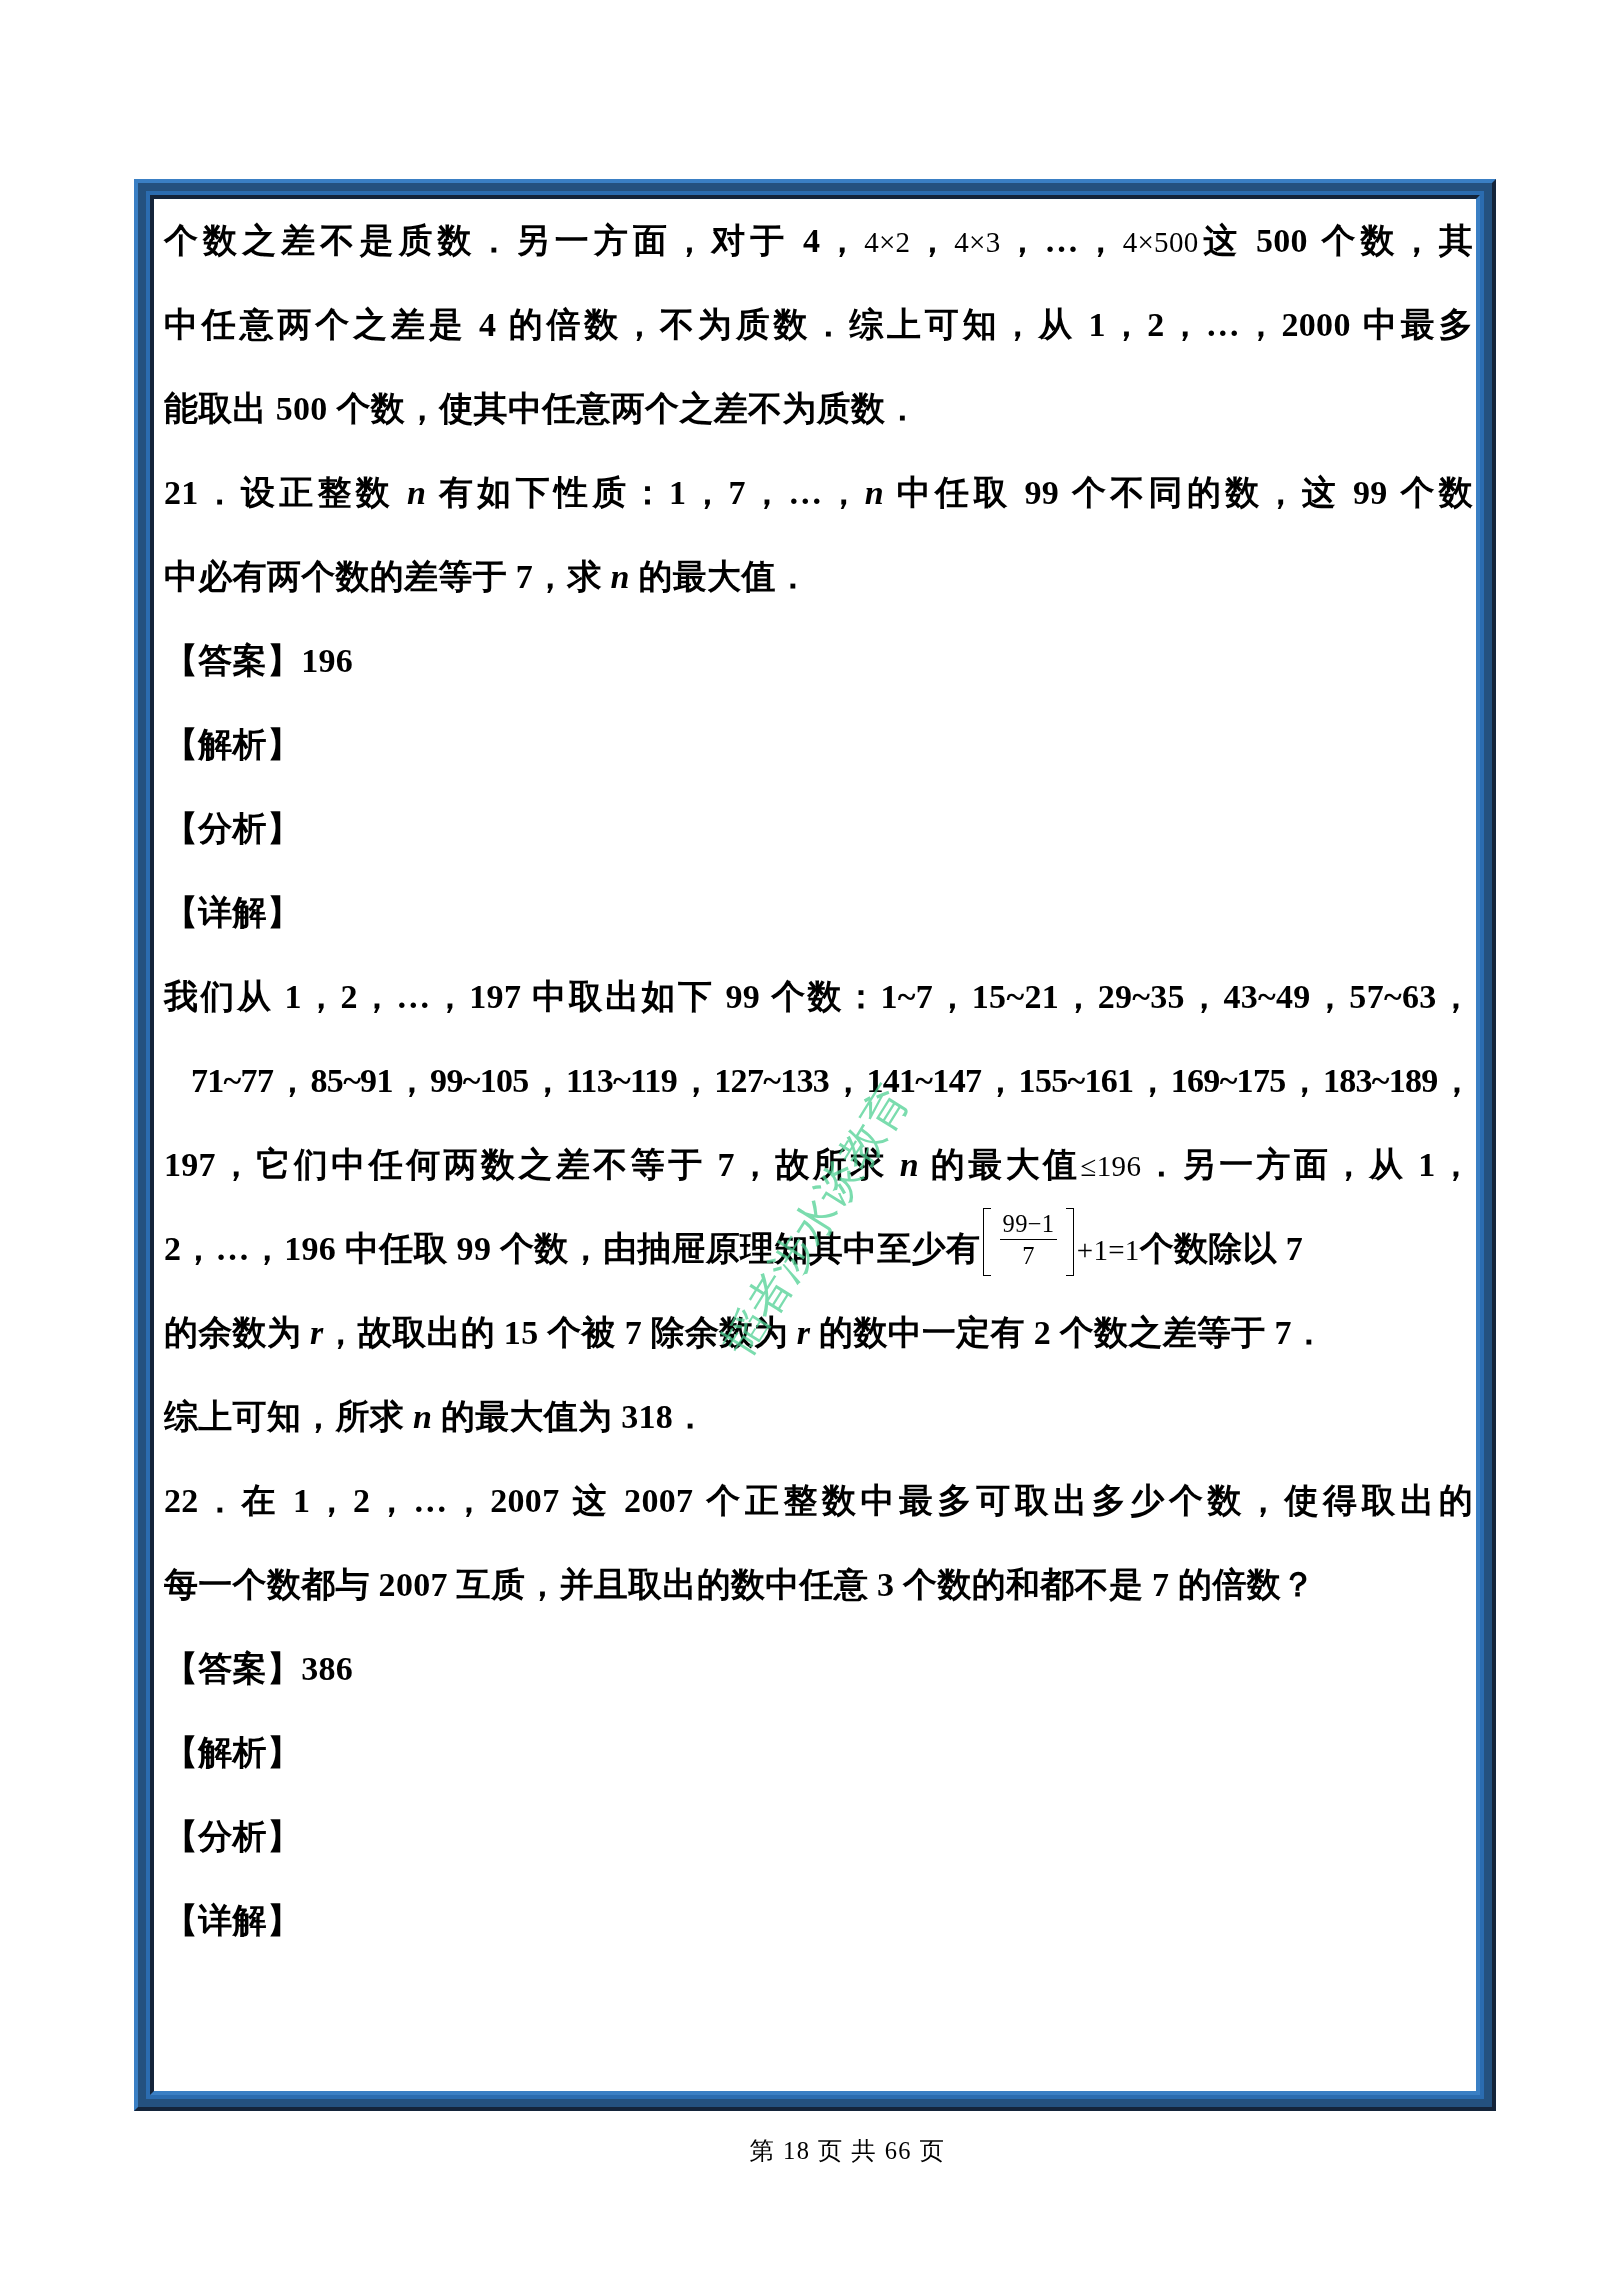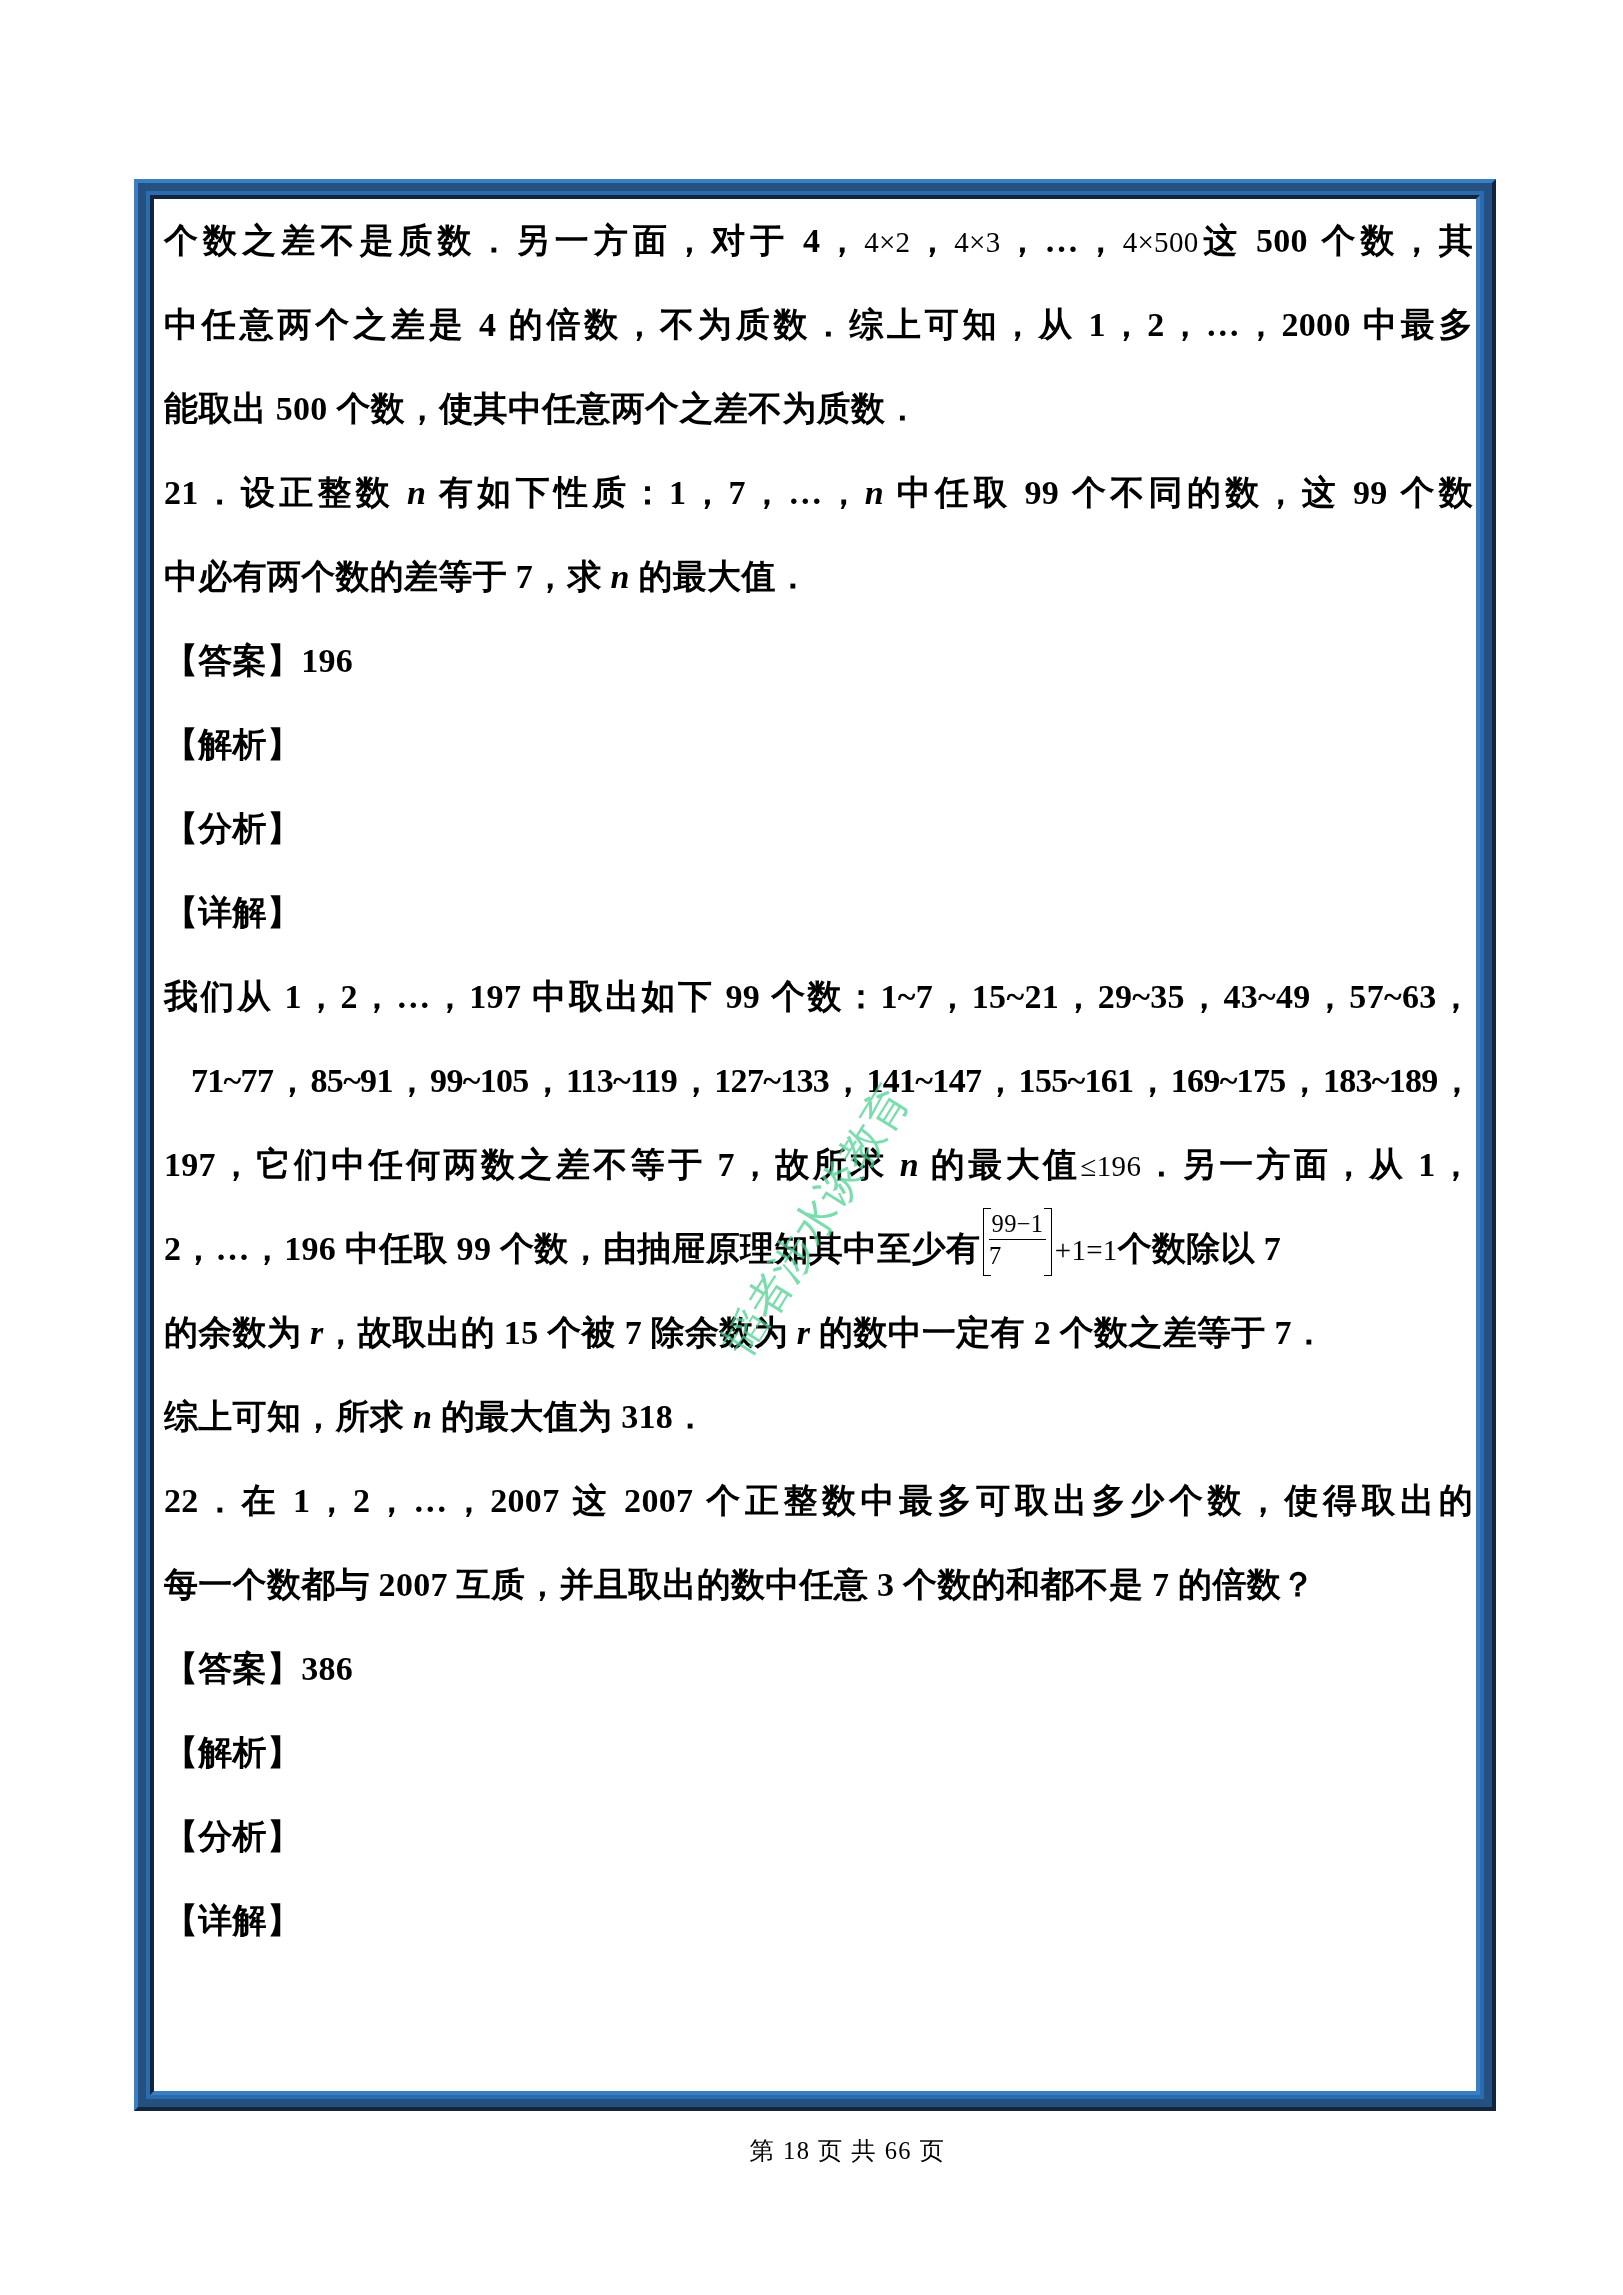--- a/index.html
+++ b/index.html
@@ -14,22 +14,22 @@
                  border-top:4.1px solid #14243a; border-left:4.1px solid #14243a;
                  border-right:4.1px solid #3a7fc4; border-bottom:4.1px solid #3a7fc4;
                  background:#ffffff; box-sizing:border-box; }
   .content { position:absolute; left:164px; top:217px; width:1309px; }
   .line { height:84px; line-height:48px; font-size:34px; font-weight:bold;
           white-space:nowrap; letter-spacing:0.3px; }
   .line.just { text-align:justify; text-align-last:justify; }
   .m { font-weight:normal; font-size:29px; font-family:"Liberation Serif",serif; }
   .i { font-style:italic; }
   .frac { display:inline-block; vertical-align:middle; position:relative; margin:0 2.7px;
-          border-left:1.4px solid #000; border-right:1.4px solid #000; padding:0 5px;
-          height:68px; line-height:31px; text-align:left; font-weight:normal;
+          border-left:1.4px solid #000; border-right:1.4px solid #000; padding:0 16px;
+          height:68px; line-height:31px; text-align:center; font-weight:normal;
           font-size:24.5px; margin-top:-20.5px; }
   .frac:before, .frac:after { content:""; position:absolute; width:6.8px; height:1.4px; background:#000; }
   .frac:before { left:0; top:0; box-shadow:0 67px 0 #000; }
   .frac:after { right:0; top:0; box-shadow:0 67px 0 #000; }
   .frac .num { display:block; border-bottom:1.4px solid #000; padding:0 2.7px; }
   .frac .den { display:block; }
   .watermark { position:absolute; left:682px; top:1036px; font-size:44px;
                color:#4fd193; opacity:0.75; transform:rotate(-58deg);
                transform-origin:left top; font-family:"DejaVu Sans",sans-serif;
                white-space:nowrap; pointer-events:none; left:709px; top:1336px; }

